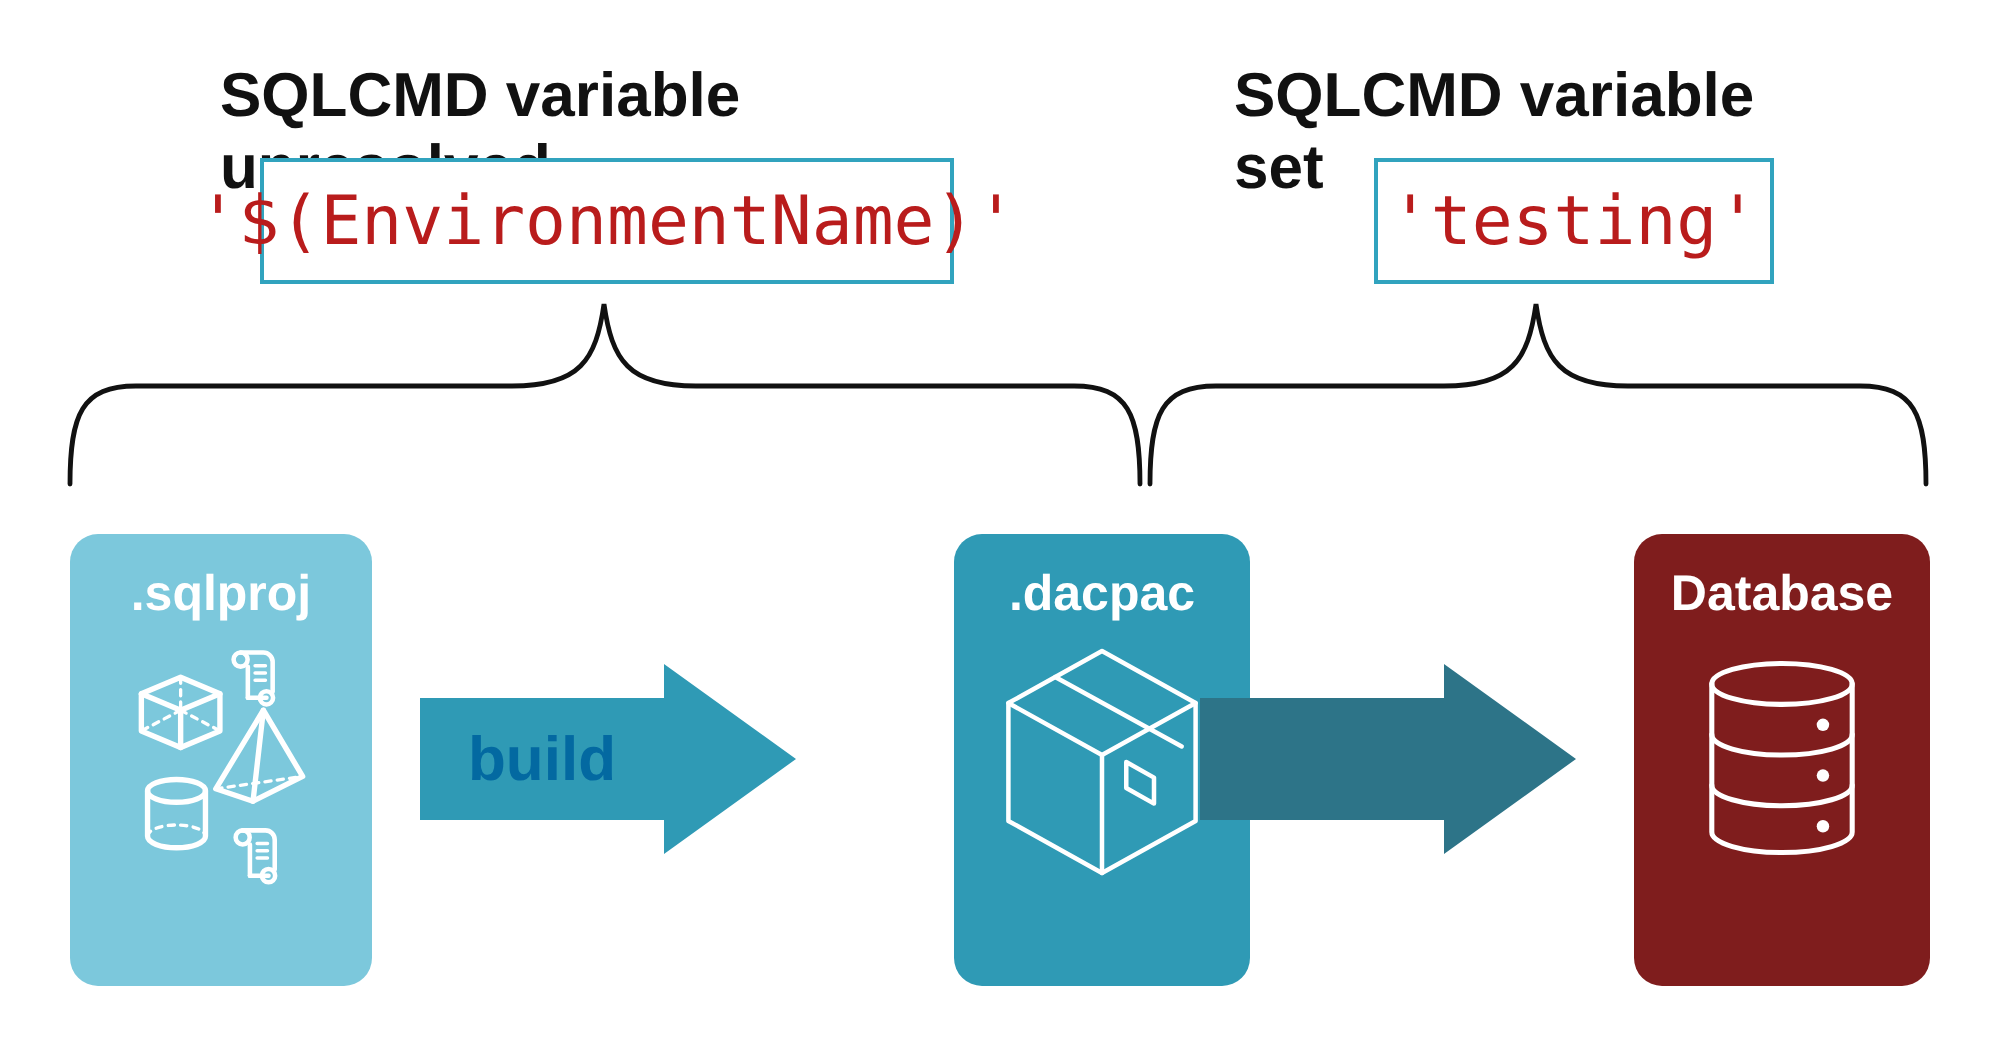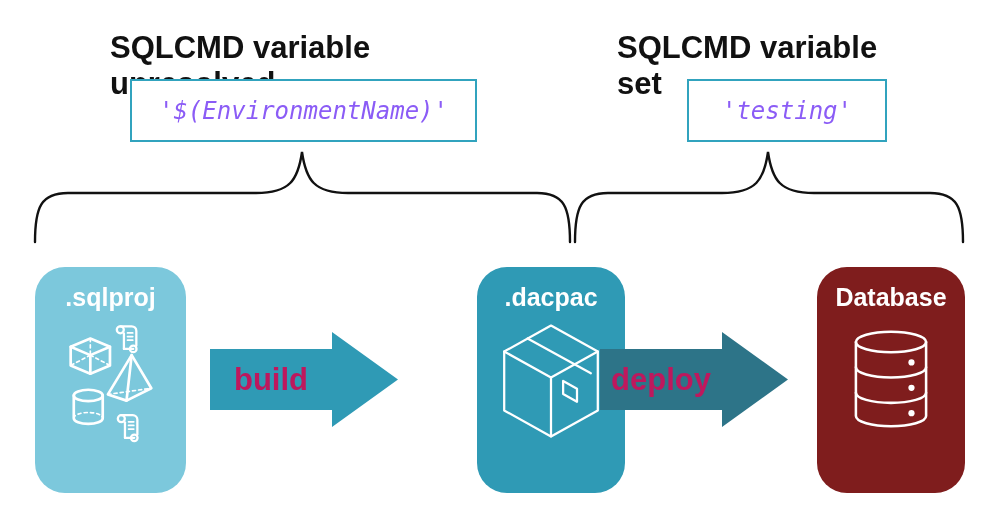--- a/index.html
+++ b/index.html
@@ -9,38 +9,38 @@
   }
   .abs{position:absolute;}
   .title{
     font-size:31px;font-weight:bold;color:#111;text-align:left;letter-spacing:0;
   }
   .codebox{
     box-sizing:border-box;border:2.5px solid #31a3be;background:#fff;
     display:flex;align-items:center;justify-content:center;
   }
   .codebox code{
-    font-family:"DejaVu Sans Mono",monospace;font-size:24px;color:#8b5cf6;white-space:pre;font-style:italic;
+    font-family:"DejaVu Sans Mono",monospace;font-size:34px;color:#b91c1c;white-space:pre;
   }
   .node{
-    box-sizing:border-box;border-radius:30px;color:#fff;
+    box-sizing:border-box;border-radius:14px;color:#fff;
   }
   .node-label{
     position:absolute;left:0;top:16px;width:100%;text-align:center;
     font-size:25px;font-weight:bold;color:#fff;
   }
   .node-sqlproj{background:#7cc8dc;}
   .node-dacpac{background:#2f9ab5;margin-left:48px;}
   .node-database{background:#7f1d1d;}
   .arrow{position:absolute;}
   .arrow svg{display:block;}
   .arrow-label{
     position:absolute;top:0;left:0;width:122px;height:95px;
     display:flex;align-items:center;justify-content:center;
-    font-size:31px;font-weight:bold;color:#be185d;
+    font-size:31px;font-weight:bold;color:#0369a1;
   }
   .icon-stroke{fill:none;stroke:#ffffff;stroke-width:2.6;stroke-linejoin:round;stroke-linecap:round;}
   .icon-dash{stroke-dasharray:3 3;}
   .brace{fill:none;stroke:#111111;stroke-width:2.4;stroke-linecap:round;}
 </style>
 </head>
 <body>
 
 <div id="canvas">
 
@@ -121,21 +121,20 @@
         <path class="icon-stroke" d="M33,21 L106,61"></path>
         <path class="icon-stroke" d="M74,70 L90,79 L90,94 L74,85 Z"></path>
       </g>
     </svg>
   </div>
 
   <div class="arrow" style="left:600px;top:332px;width:188px;height:95px;">
     <svg width="188" height="95" viewBox="0 0 188 95">
       <polygon points="0,17 122,17 122,0 188,47.5 122,95 122,78 0,78" fill="#2d7488"></polygon>
     </svg>
-    <div class="arrow-label">deploy</div>
   </div>
 
   <div class="abs node node-database" style="left:817px;top:267px;width:148px;height:226px;">
     <div class="node-label">Database</div>
     <svg class="abs" style="left:35px;top:63px;" width="78" height="98" viewBox="0 0 80 100" aria-hidden="true">
       <g style="stroke-width:3">
         <ellipse class="icon-stroke" cx="40" cy="12" rx="36" ry="10.5"></ellipse>
         <path class="icon-stroke" d="M4,12 V88 a36,10.5 0 0 0 72,0 V12"></path>
         <path class="icon-stroke" d="M4,38 a36,10.5 0 0 0 72,0"></path>
         <path class="icon-stroke" d="M4,64 a36,10.5 0 0 0 72,0"></path>

